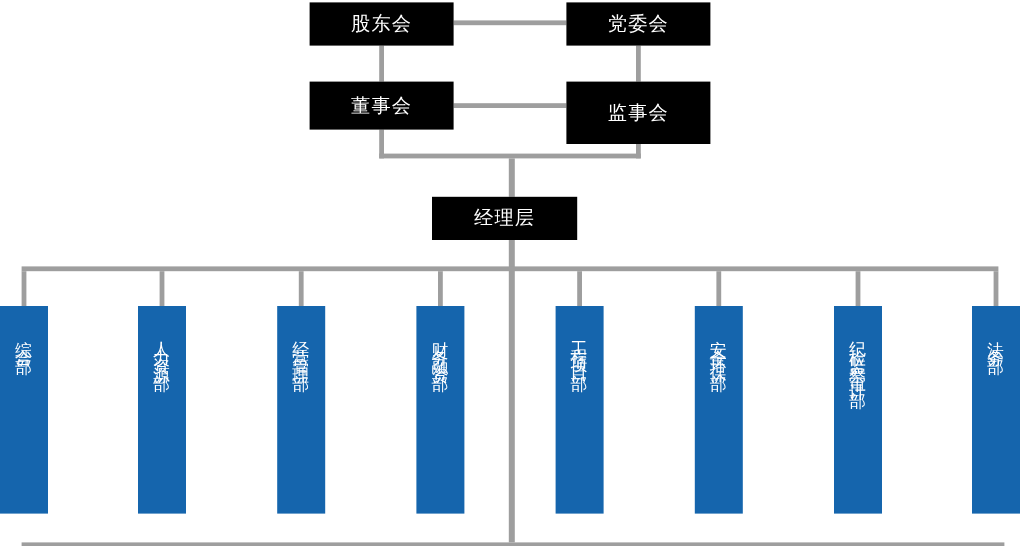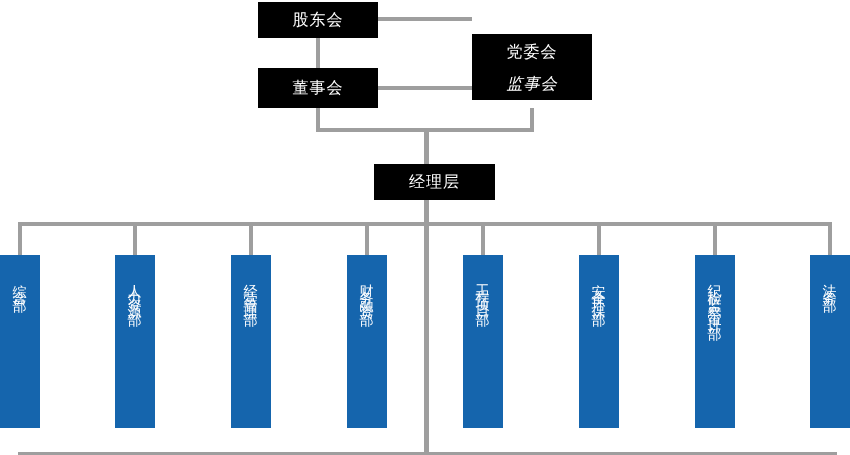--- a/index.html
+++ b/index.html
@@ -70,32 +70,32 @@
   <div class="conn" style="left:365px; top:226px; width:4px; height:29px;"></div>
   <div class="conn" style="left:481px; top:226px; width:4px; height:29px;"></div>
   <div class="conn" style="left:597px; top:226px; width:4px; height:29px;"></div>
   <div class="conn" style="left:713px; top:226px; width:4px; height:29px;"></div>
   <div class="conn" style="left:828px; top:226px; width:4px; height:29px;"></div>
   <div class="conn" style="left:18px; top:452px; width:819px; height:3px;"></div>
 
   <div class="node" style="left:258px; top:2px; width:120px; height:36px;">
     <span>股东会</span>
   </div>
-  <div class="node" style="left:472px; top:2px; width:120px; height:36px;margin-top:32px;">
+  <div class="node" style="left:472px; top:2px; width:120px; height:36px;">
     <span>党委会</span>
   </div>
 
   <div class="node" style="left:258px; top:68px; width:120px; height:40px;">
     <span>董事会</span>
   </div>
-  <div class="node" style="left:472px; top:68px; width:120px; height:32px;font-style:italic;">
+  <div class="node" style="left:472px; top:68px; width:120px; height:52px;">
     <span>监事会</span>
   </div>
 
-  <div class="node" style="left:374px; top:164px; width:121px; height:36px;text-align:center;">
+  <div class="node" style="left:360px; top:164px; width:121px; height:36px;text-align:center;">
     <span>经理层</span>
   </div>
 
   <div class="dept" style="left:0px;">
     <span class="vtext">综合部</span>
   </div>
   <div class="dept" style="left:115px;">
     <span class="vtext">人力资源部</span>
   </div>
   <div class="dept" style="left:231px;">

